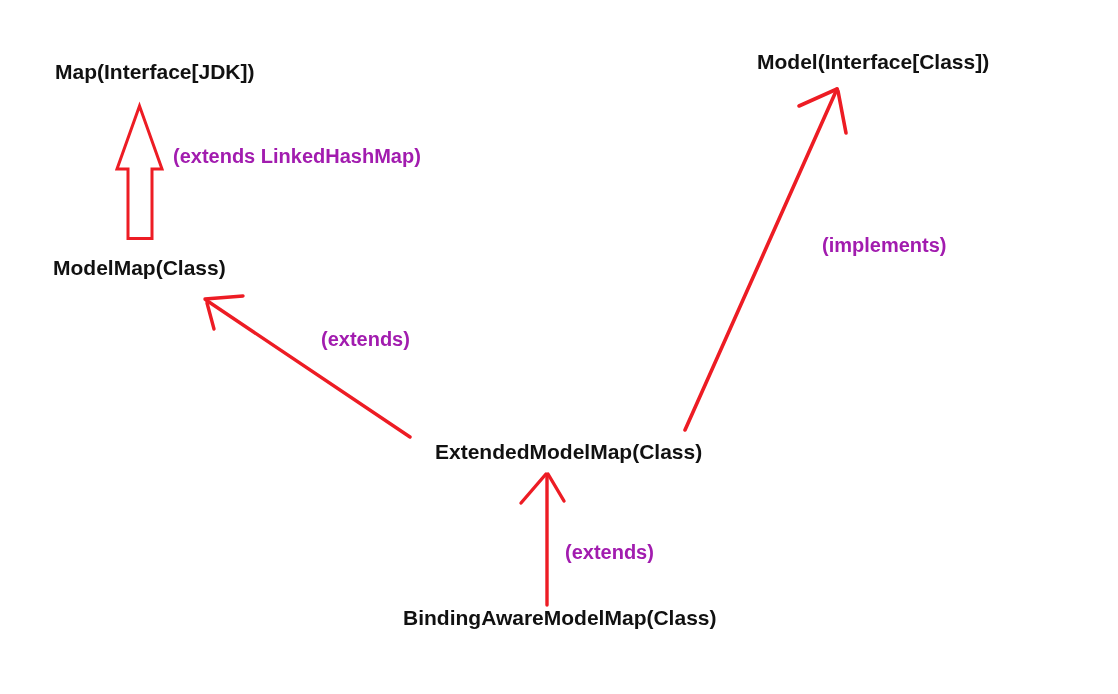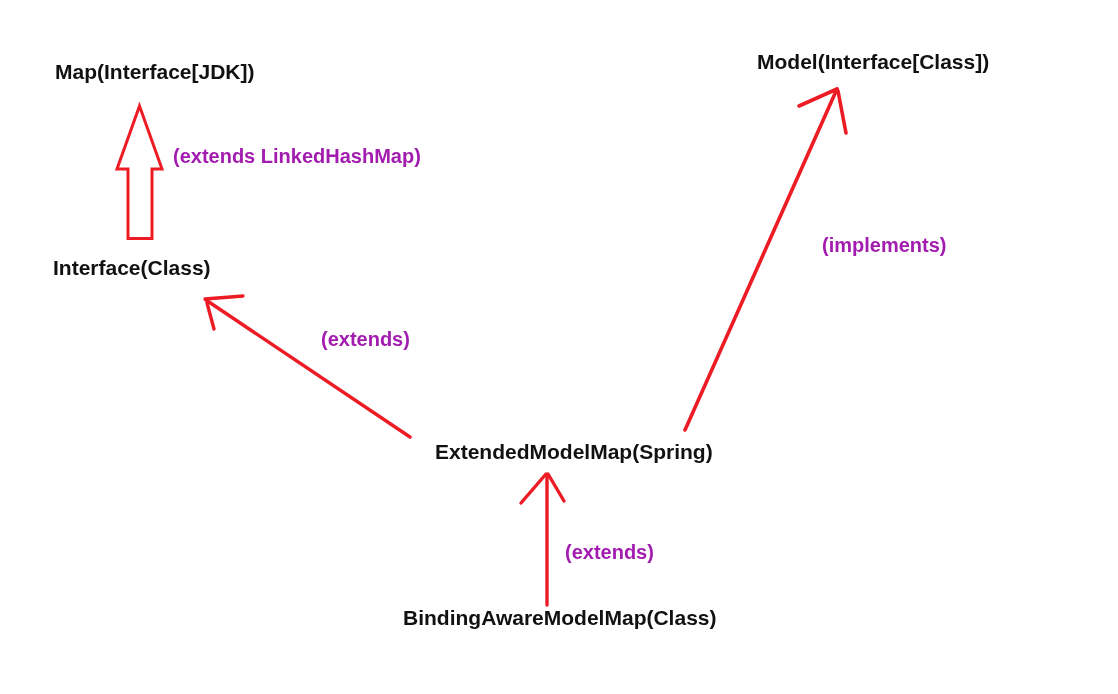--- a/index.html
+++ b/index.html
@@ -62,22 +62,22 @@
 
     <g fill="none" stroke-width="3.4" stroke-linecap="round" stroke="#ed1c24">
       <path d="M547,605 L547,475"></path>
       <path d="M546,474 L521,503"></path>
       <path d="M548,474 L564,501"></path>
     </g>
   </svg>
 
   <div class="label node-label" style="left:55px;  top:60px;">Map(Interface[JDK])</div>
   <div class="label node-label" style="left:757px; top:50px;">Model(Interface[Class])</div>
-  <div class="label node-label" style="left:53px;  top:256px;">Interface(Class)</div>
-  <div class="label node-label" style="left:435px; top:440px;">ExtendedModelMap(Spring)</div>
+  <div class="label node-label" style="left:53px;  top:256px;">ModelMap(Class)</div>
+  <div class="label node-label" style="left:435px; top:440px;">ExtendedModelMap(Class)</div>
   <div class="label node-label" style="left:403px; top:606px;">BindingAwareModelMap(Class)</div>
 
   <div class="label note-label" style="left:173px; top:145px;">(extends LinkedHashMap)</div>
   <div class="label note-label" style="left:802px; top:234px;margin-left:20px;">(implements)</div>
   <div class="label note-label" style="left:321px; top:328px;">(extends)</div>
   <div class="label note-label" style="left:565px; top:541px;">(extends)</div>
 
 </div>
 
 </body></html>

